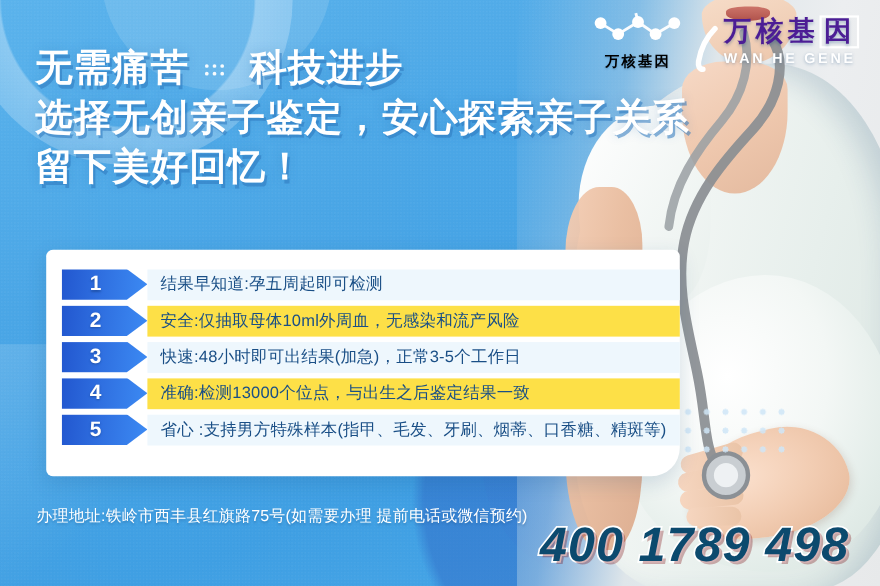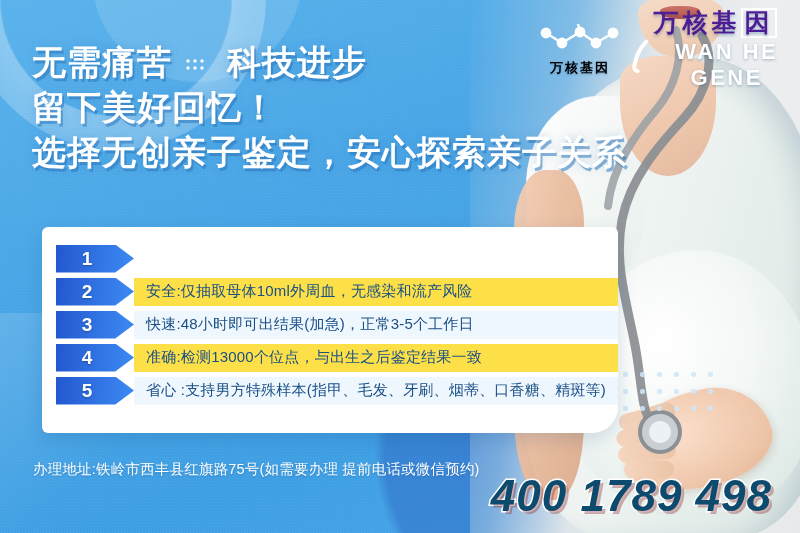--- a/index.html
+++ b/index.html
@@ -233,26 +233,25 @@
   }
   .logo-text .lt-cn .boxed {
     border: 2px solid #fff;
     padding: 0 1px 1px 2px;
     display: inline-block;
     line-height: .98;
   }
   .logo-text .lt-en {
     display: block;
     color: #fff;
-    font-size: 22px;
+    font-size: 13px;
     font-weight: 700;
     letter-spacing: 2.5px;
     margin-top: 1px;
     text-shadow: 0 1px 3px rgba(20,70,120,.35);
-    text-align: center;
   }
 
   
   .headline {
     position: absolute;
     left: 32px;
     top: 40px;
     z-index: 5;
   }
   .hl-line {
@@ -437,29 +436,30 @@
           <circle cx="4" cy="5" r="1.7"></circle>
             <circle cx="11" cy="5" r="1.7"></circle>
             <circle cx="18" cy="5" r="1.7"></circle>
           <circle cx="4" cy="12" r="1.7"></circle>
             <circle cx="11" cy="12" r="1.7"></circle>
             <circle cx="18" cy="12" r="1.7"></circle>
         </g>
       </svg>
       <span>科技进步</span>
     </div>
+    <div class="hl-line">选择无创亲子鉴定，安心探索亲子关系</div>
     <div class="hl-line">留下美好回忆！</div>
-    <div class="hl-line">选择无创亲子鉴定，安心探索亲子关系</div>
   </div>
 
   <div class="dotgrid"></div>
 
   <div class="card">
     <div class="row odd">
       <div class="num">1</div>
+      <div class="txt">结果早知道:孕五周起即可检测</div>
     </div>
     <div class="row even">
       <div class="num">2</div>
       <div class="txt">安全:仅抽取母体10ml外周血，无感染和流产风险</div>
     </div>
     <div class="row odd">
       <div class="num">3</div>
       <div class="txt">快速:48小时即可出结果(加急)，正常3-5个工作日</div>
     </div>
     <div class="row even">

